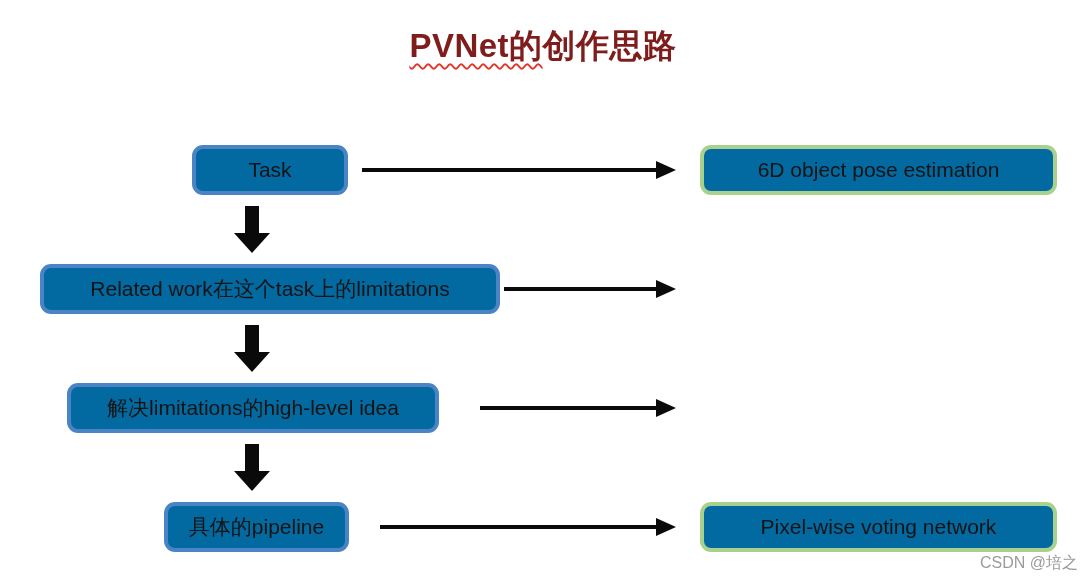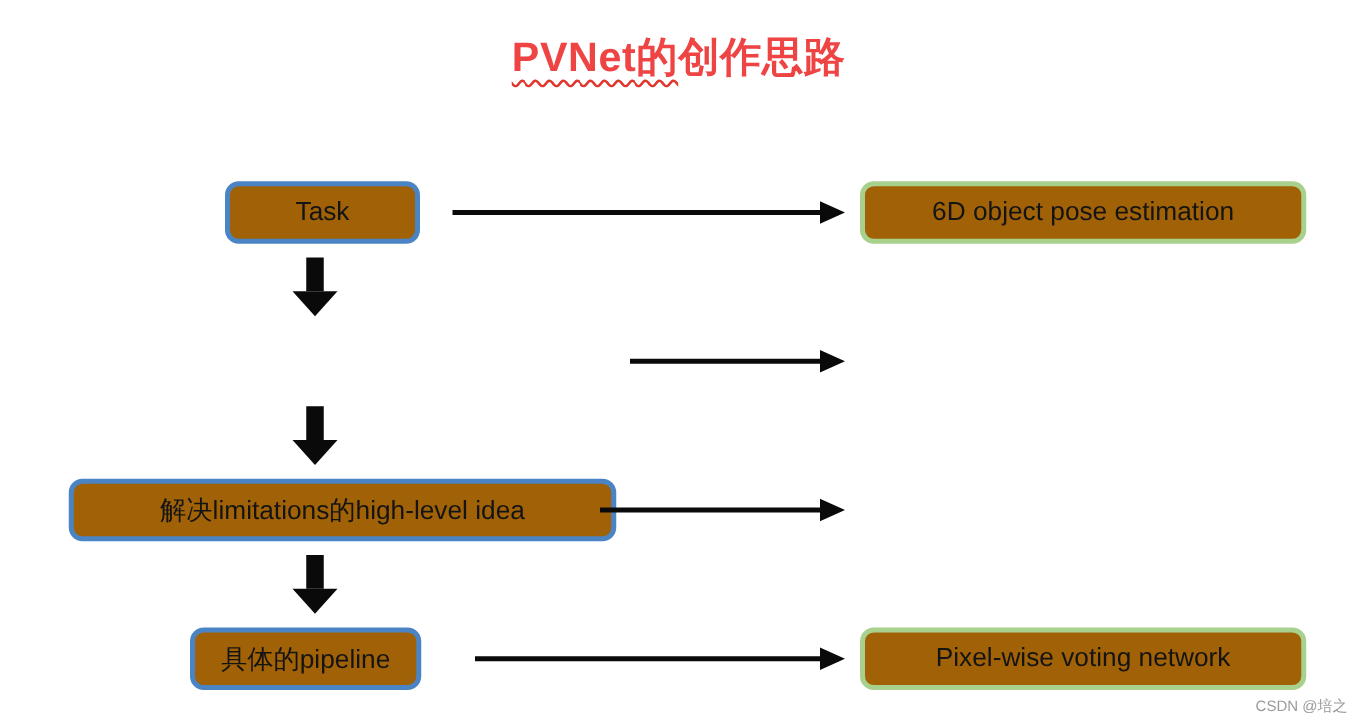--- a/index.html
+++ b/index.html
@@ -18,52 +18,53 @@
 
   
   .title {
     position: absolute;
     top: 24px;
     left: 0;
     width: 100%;
     text-align: center;
     font-size: 33px;
     font-weight: 700;
-    color: #ef4444;
+    color: #7f1d1d;
     letter-spacing: 0.5px;
   }
   .title .squiggle {
     text-decoration-line: underline;
     text-decoration-style: wavy;
     text-decoration-color: var(--title-underline, #e0362c);
     text-decoration-thickness: 1.5px;
     text-underline-offset: 6px;
     text-decoration-skip-ink: none;
   }
 
   
   .box {
     position: absolute;
     height: 50px;
     box-sizing: border-box;
-    background: #a16207;
+    background: #0369a1;
     display: flex;
     align-items: center;
     justify-content: center;
     font-size: 21px;
     color: #141414;
     white-space: nowrap;
     border-radius: 11px;
+    margin-left: 12px;
   }
   .left-box  { border: 4px solid var(--left-box-border, #4a84c4); }
   .right-box { border: 4px solid var(--right-box-border, #a9d18e); left: 688px; width: 357px; }
 
   .lb1 { top: 145px; left: 180px; width: 156px; }
   .lb2 { top: 264px; left: 28px;  width: 460px; }
-  .lb3 { top: 383px; left: 55px;  width: 438px; }
+  .lb3 { top: 383px; left: 55px;  width: 372px; }
   .lb4 { top: 502px; left: 152px; width: 185px; }
 
   .rb1 { top: 145px; }
   .rb2 { top: 264px; }
   .rb3 { top: 383px; }
   .rb4 { top: 502px; }
 
   
   .h-arrow {
     position: absolute;
@@ -111,21 +112,21 @@
   }
   .da1 { top: 206px; }
   .da2 { top: 325px; }
   .da3 { top: 444px; }
 
   
   .watermark {
     position: absolute;
     right: 8px;
     bottom: 4px;
-    font-size: 12px;
+    font-size: 16px;
     color: var(--watermark, #9b9b9b);
   }
 </style>
 </head>
 <body>
 
 <div class="canvas">
 
   <div class="title">
     <span class="squiggle">PVNet的</span><span>创作思路</span>
@@ -136,20 +137,21 @@
     <div class="shaft"></div>
     <div class="head"></div>
   </div>
   <div class="box right-box rb1">6D object pose estimation</div>
 
   <div class="d-arrow da1">
     <div class="stem"></div>
     <div class="tip"></div>
   </div>
 
+  <div class="box left-box lb2">Related work在这个task上的limitations</div>
   <div class="h-arrow ha2">
     <div class="shaft"></div>
     <div class="head"></div>
   </div>
 
   <div class="d-arrow da2">
     <div class="stem"></div>
     <div class="tip"></div>
   </div>
 

